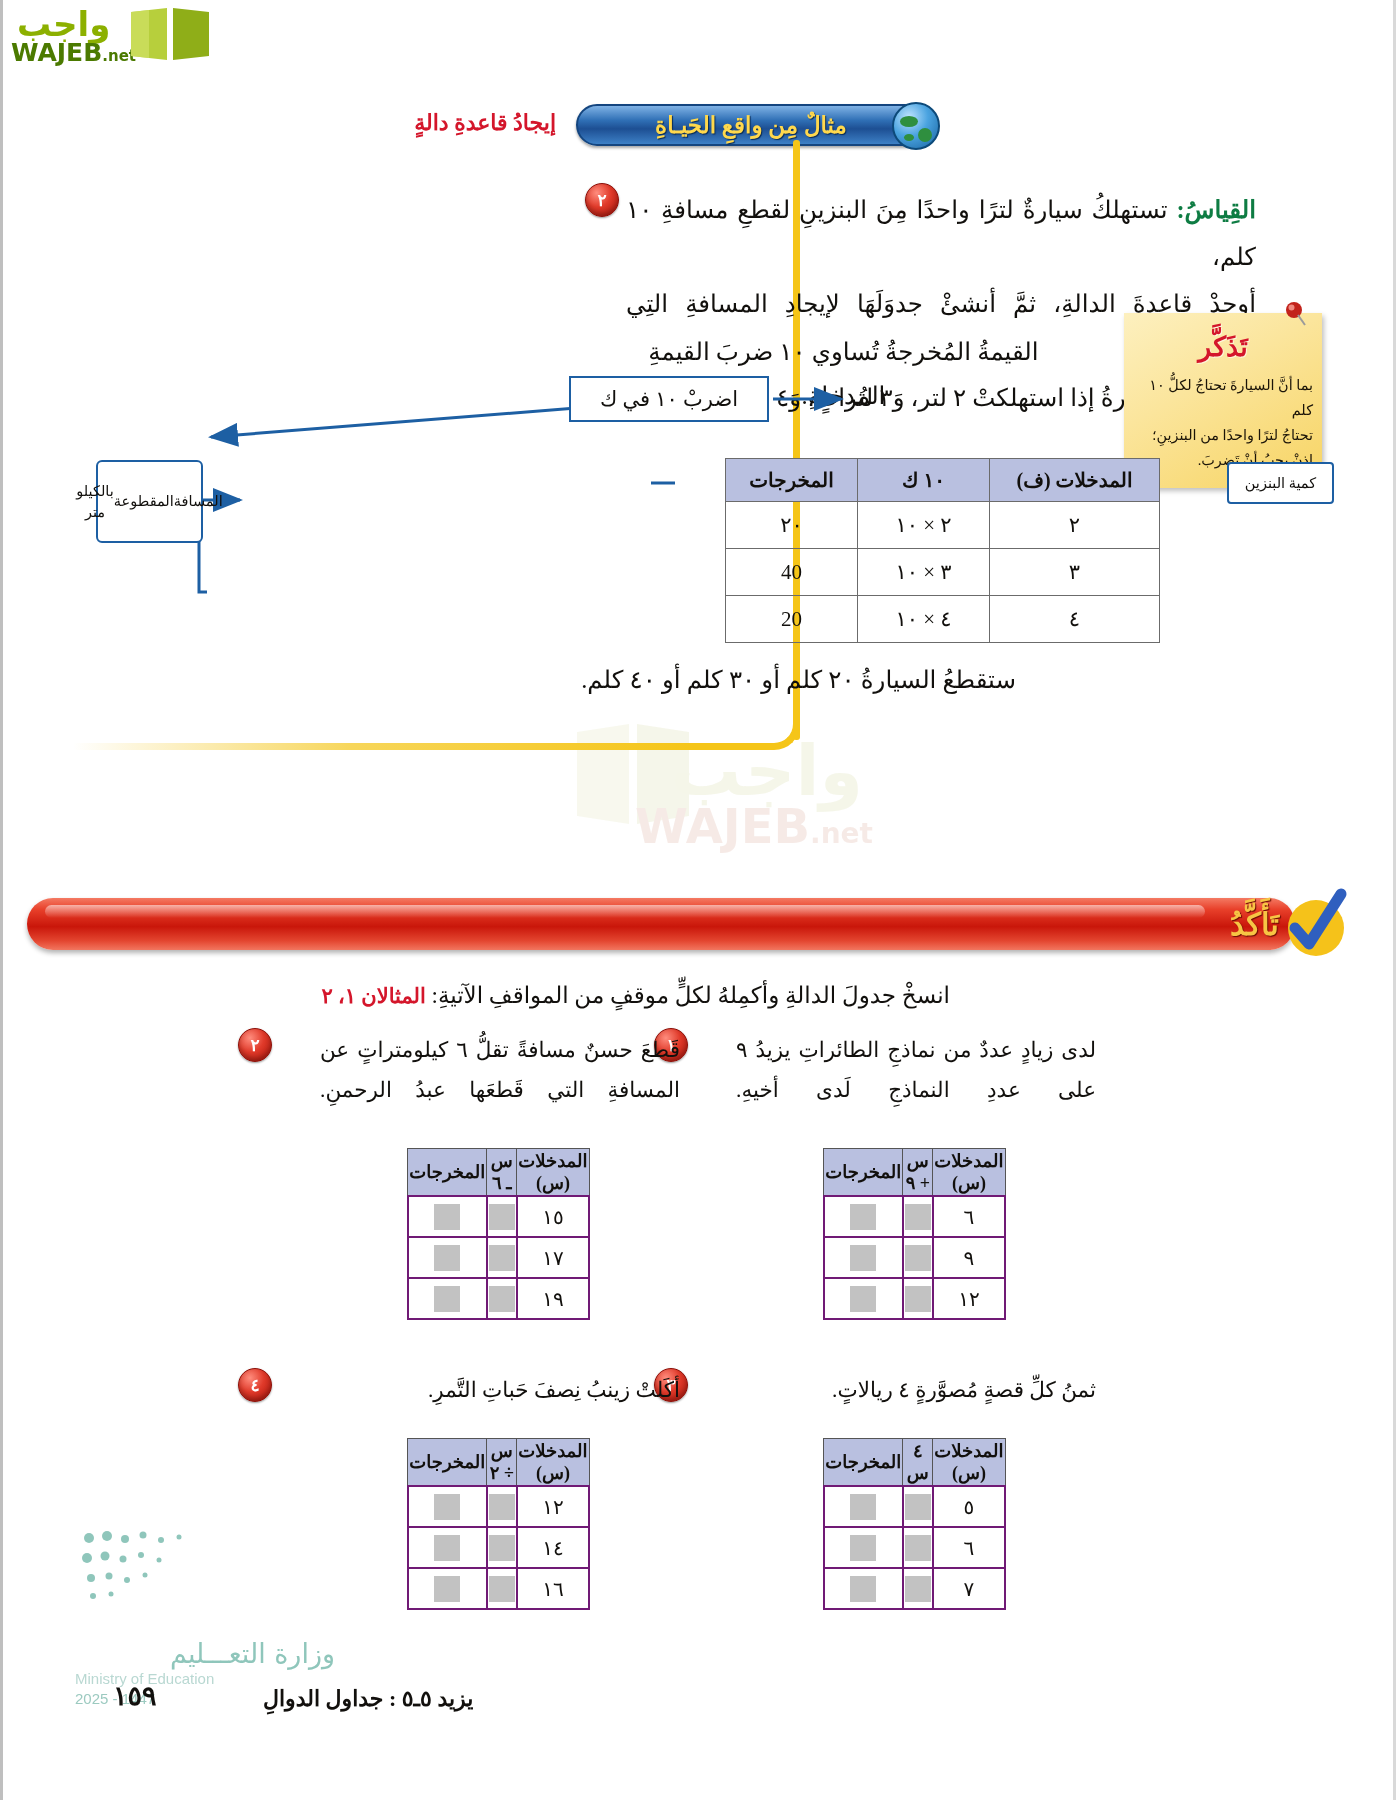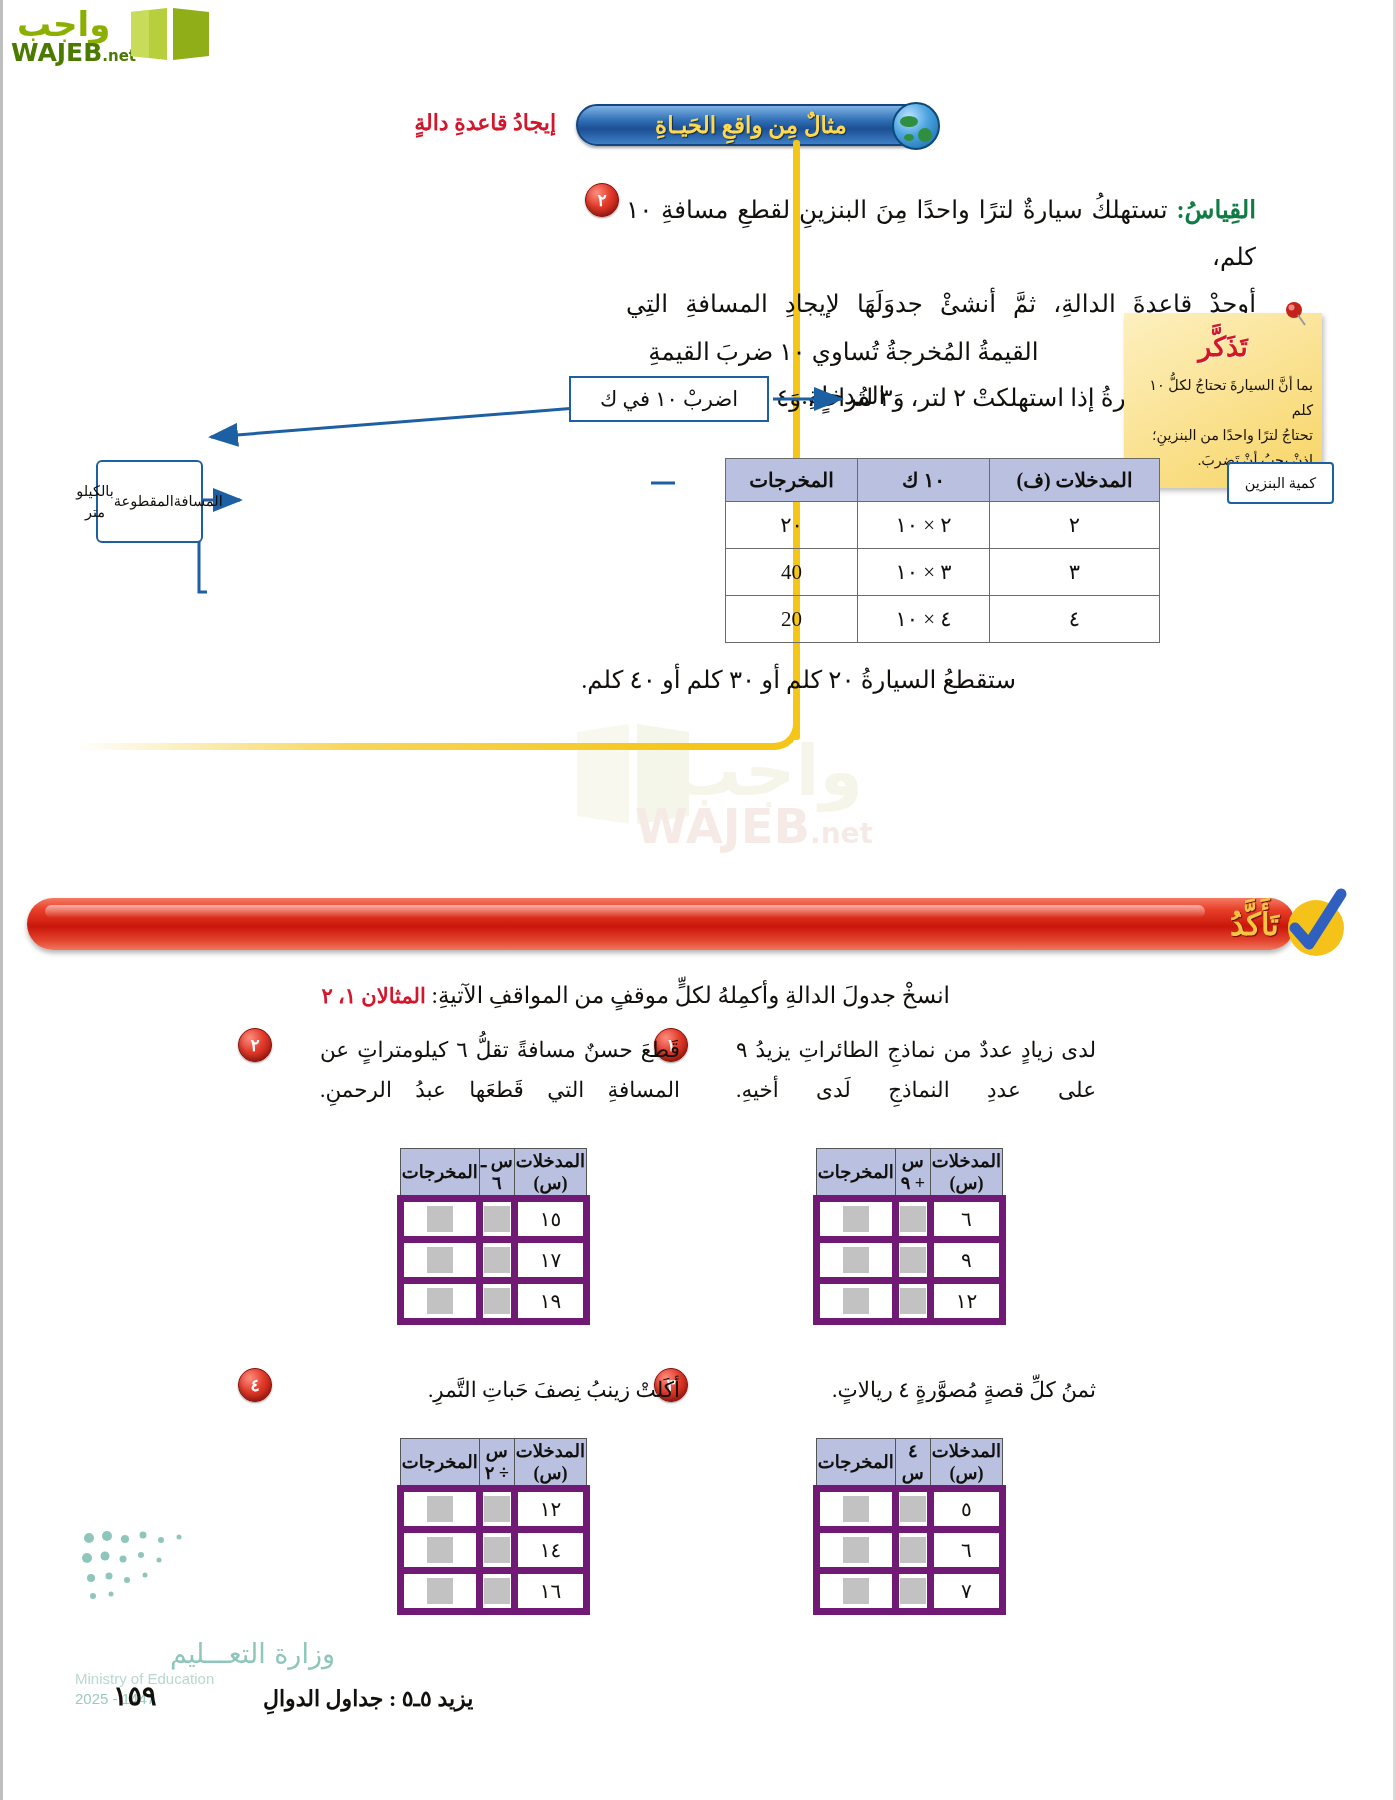--- a/index.html
+++ b/index.html
@@ -246,21 +246,21 @@
     font-size:21.5px; line-height:40px; color:#12100d;
     font-family:"Liberation Serif",serif;
     text-align:justify; text-align-last:justify;
   }
   .tbl-ex{ position:absolute; border-collapse:collapse; font-family:"Liberation Serif",serif; }
   .tbl-ex th{
     background:#b9c0e0; border:1px solid #555; font-weight:bold;
     font-size:18px; height:40px; color:#12100d;
   }
   .tbl-ex td{
-    border:7px solid #701a75; height:41px; text-align:center;
+    border:2px solid #701a75; height:41px; text-align:center;
     font-size:20px; color:#12100d; background:#fff;
   }
   .tbl-ex th.c-in{ width:140px; }
   .tbl-ex th.c-rule{ width:122px; }
   .tbl-ex th.c-out{ width:118px; }
   .blank{
     display:inline-block; width:26px; height:26px; background:#c2c2c2;
     vertical-align:middle;
   }
 

